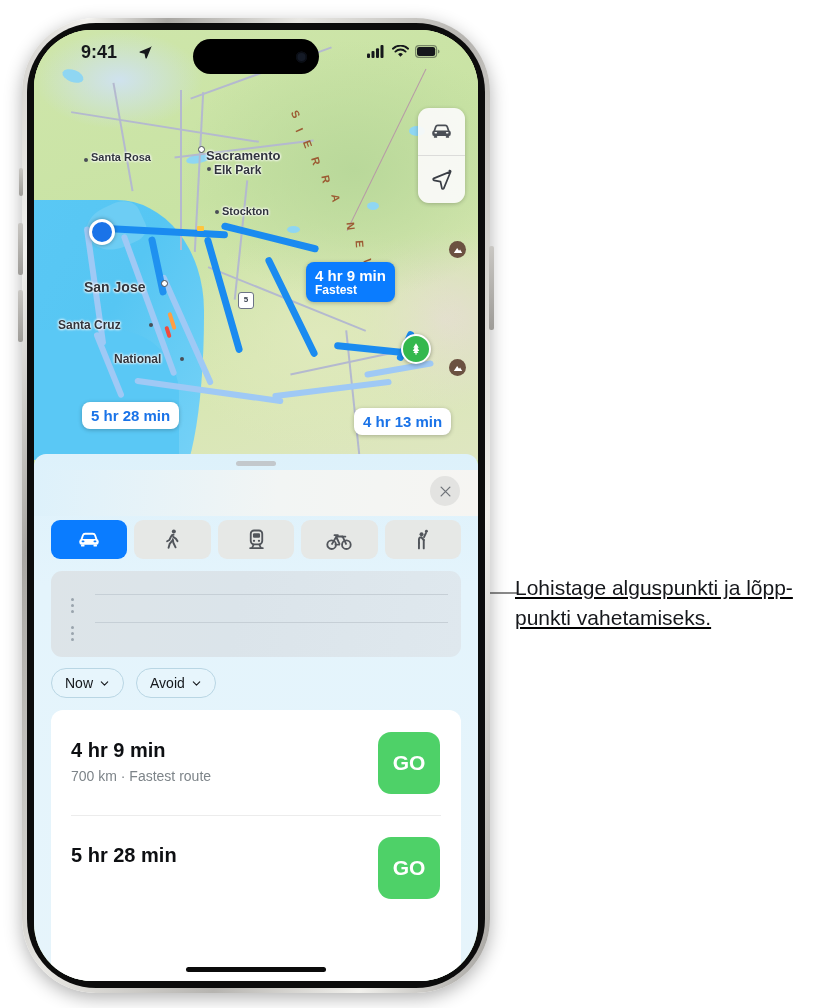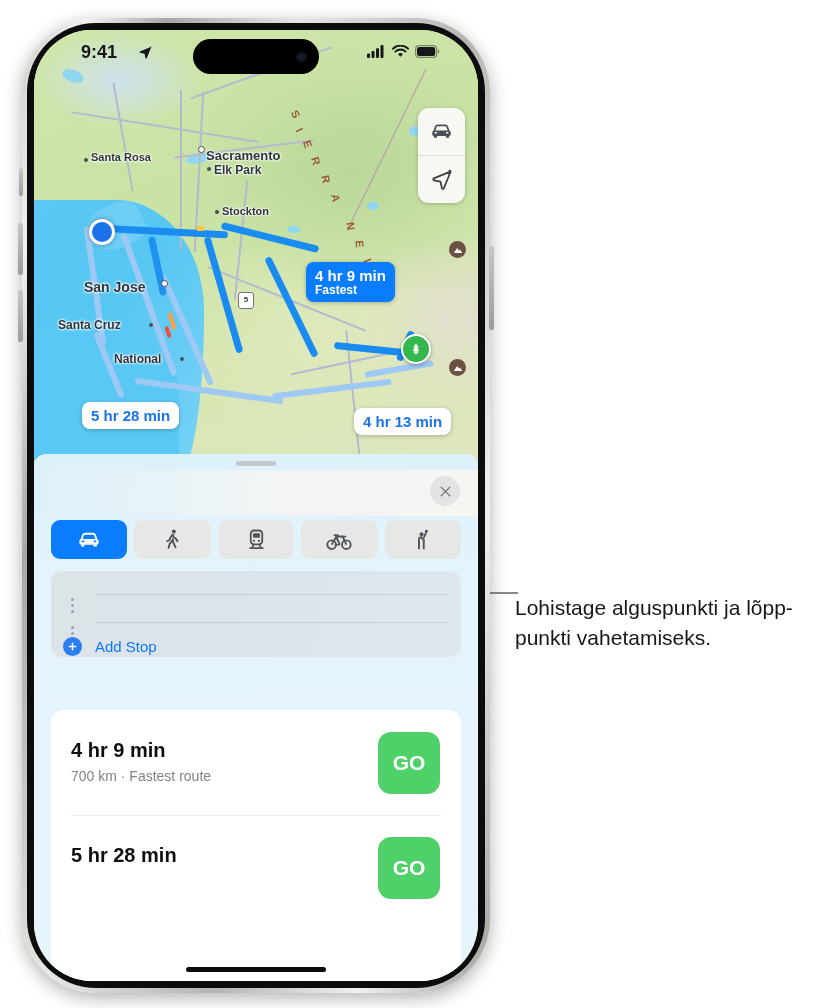--- a/index.html
+++ b/index.html
@@ -134,21 +134,21 @@
   .card .meta{position:absolute;left:20px;top:58px;font-size:14px;color:#7d8489;}
   .go{position:absolute;right:21px;top:22px;width:62px;height:62px;border-radius:13px;
     background:#4ed168;display:flex;align-items:center;justify-content:center;
     color:#fff;font-size:21px;font-weight:600;cursor:pointer;}
   .carddiv{position:absolute;left:20px;right:20px;top:0;height:1px;background:#ececec;}
 
   .homeind{position:absolute;left:50%;transform:translateX(-50%);bottom:9px;
     width:140px;height:5px;border-radius:3px;background:#0b0b0b;z-index:9;}
 
   
-  .callout{position:absolute;left:515px;top:593px;width:300px;}
+  .callout{position:absolute;left:515px;top:573px;width:300px;text-decoration:underline;}
   .callout p{margin:0;font-size:21px;line-height:30px;color:#16181c;}
   .leader{position:absolute;left:410px;top:592px;width:108px;height:2px;background:#8a8a8a;}
 </style>
 </head>
 <body>
 
 <div class="leader"></div>
 <div class="callout">
   <p>Lohistage alguspunkti ja lõpp-punkti vahetamiseks.</p>
 </div>
@@ -386,30 +386,36 @@
             <i></i>
           </div>
 
         <div class="rsep" style="top:51px;"></div>
         <div class="dots" style="top:52px;">
             <i></i>
             <i></i>
             <i></i>
           </div>
 
-        <div class="rrow" style="top:61px;">
-          <div class="ic" style="background:#2b7ef0;">
-            <svg width="11" height="11" viewBox="0 0 24 24">
-              <path d="M12 5v14 M5 12h14" stroke="#fff" stroke-width="3.2" stroke-linecap="round"></path>
-            </svg>
-          </div>
-          <div class="txt blue">Add Stop</div>
-        </div>
-      </div>
-
+      </div>
+
+      <div class="chips">
+        <div class="chip">
+          <span>Now</span>
+          <svg width="11" height="11" viewBox="0 0 24 24">
+            <path d="M5 8.5 12 15.5 19 8.5" fill="none" stroke="#16181c" stroke-width="2.4" stroke-linecap="round" stroke-linejoin="round"></path>
+          </svg>
+        </div>
+        <div class="chip">
+          <span>Avoid</span>
+          <svg width="11" height="11" viewBox="0 0 24 24">
+            <path d="M5 8.5 12 15.5 19 8.5" fill="none" stroke="#16181c" stroke-width="2.4" stroke-linecap="round" stroke-linejoin="round"></path>
+          </svg>
+        </div>
+      </div>
 
       <div class="cards">
         <div class="card">
           <div class="dur">4 hr 9 min</div>
           <div class="meta">700 km · Fastest route</div>
           <div class="go">GO</div>
         </div>
         <div class="card">
           <div class="carddiv"></div>
           <div class="dur">5 hr 28 min</div>

